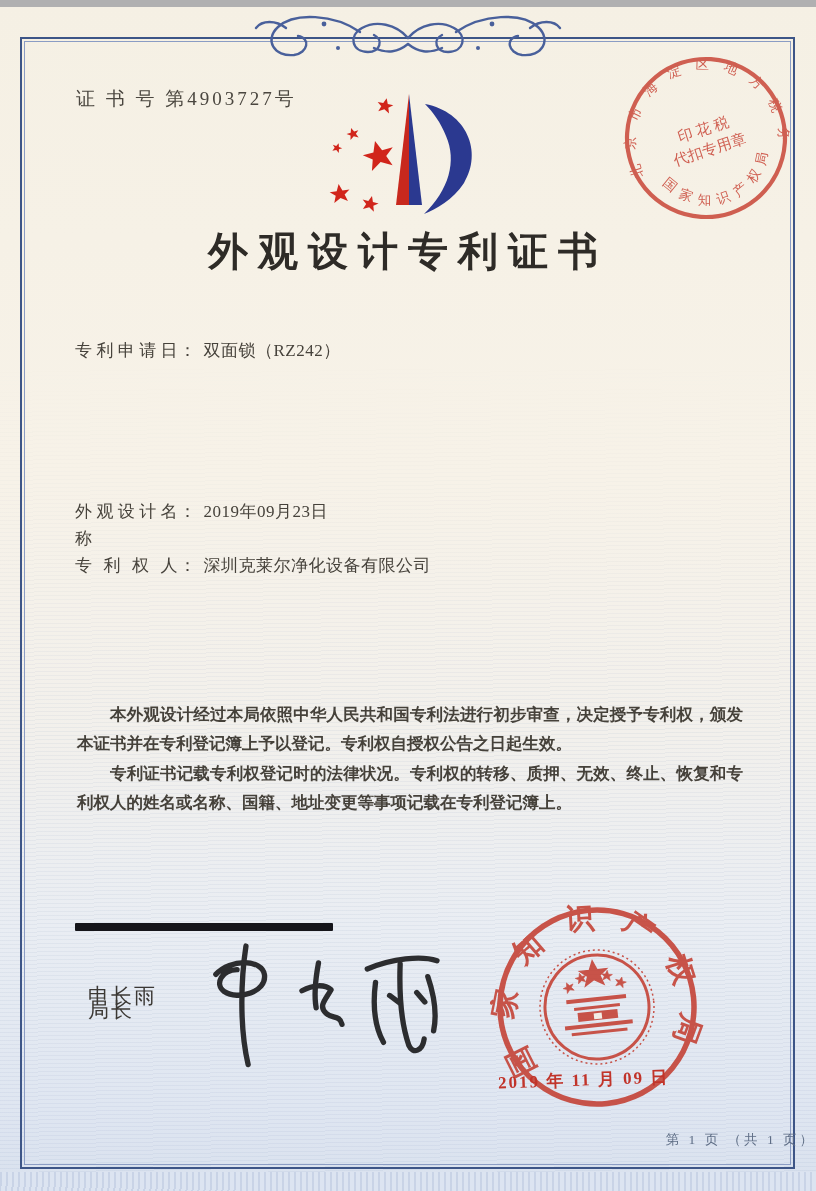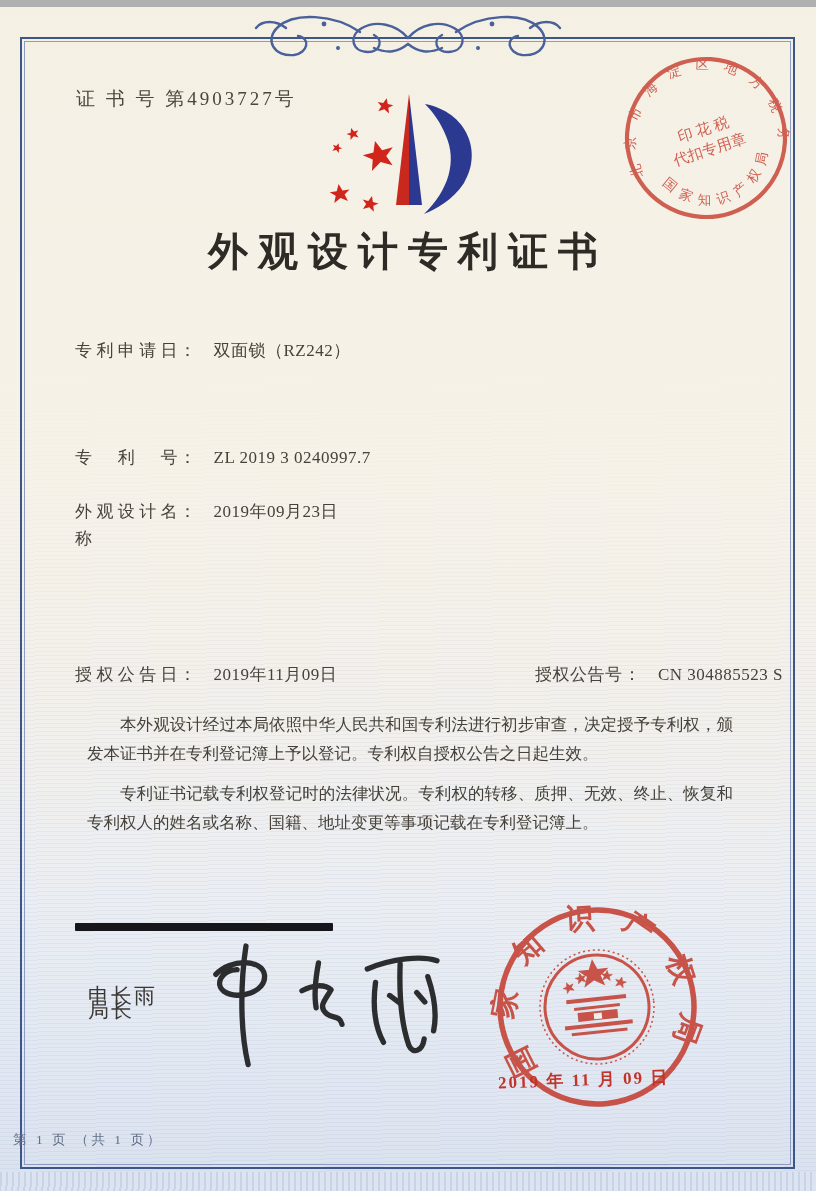--- a/index.html
+++ b/index.html
@@ -22,34 +22,34 @@
   .ornament{position:absolute;left:50%;transform:translateX(-50%);}
   .orn-top{top:8px;}
   .cert-no{position:absolute;left:76px;top:86px;font-size:19px;letter-spacing:3px;color:#4a463f;}
   .logo{position:absolute;left:323px;top:90px;}
   .seal-top{position:absolute;left:618px;top:50px;opacity:.85;}
   .title{position:absolute;left:0;right:0;top:224px;text-align:center;font-size:40px;font-weight:700;
     letter-spacing:10px;color:#2e2b27;}
   .frow{position:absolute;left:75px;font-size:17px;letter-spacing:.5px;line-height:27px;color:#46423b;}
   .flabel{display:inline-block;width:103px;text-align:justify;text-align-last:justify;vertical-align:top;}
   .fcolon{display:inline-block;vertical-align:top;margin-left:1px;}
-  .fvalue{display:inline-block;vertical-align:top;margin-left:17px;max-width:560px;}
+  .fvalue{display:inline-block;vertical-align:top;margin-left:7px;max-width:560px;}
   .grant2{position:absolute;left:460px;top:0;white-space:nowrap;}
   .grant2 .flabel{width:auto;text-align:left;text-align-last:auto;}
   .body-text{position:absolute;left:75px;top:699px;width:670px;font-size:16.5px;line-height:28.5px;color:#45413a;}
-  .body-text p{margin:12px;text-indent:2em;text-align:justify;}
+  .body-text p{margin:2px;text-indent:2em;text-align:justify;font-weight:bold;}
   .divider-bar{position:absolute;left:75px;top:923px;width:258px;height:8px;background:#15151a;border-radius:1px;}
   .signer{position:absolute;left:88px;font-size:21px;color:#3b3834;letter-spacing:2px;}
   .signer-title{top:996px;text-align:center;}
   .signer-name{top:982px;}
   .signature{position:absolute;left:178px;top:934px;transform:rotate(-2deg);}
   .seal-bottom{position:absolute;left:490px;top:900px;opacity:.9;}
   .seal-date{position:absolute;left:498px;top:1068px;width:200px;font-size:17px;font-weight:700;
     color:#c1342a;letter-spacing:2px;transform:rotate(-2deg);white-space:nowrap;}
-  .footer{position:absolute;left:0;right:0;top:1131px;text-align:left;font-size:13.5px;
+  .footer{position:absolute;left:0;right:0;top:1131px;text-align:right;font-size:13.5px;
     letter-spacing:3px;color:#5f6e86;padding-left:13px;}
 </style>
 </head>
 <body>
 
 <div class="page">
 
   <div class="texture"></div>
   <div class="scan-top"></div>
   <div class="bottom-band"></div>
@@ -106,31 +106,25 @@
       <text y="-4" text-anchor="middle" font-size="15">印 花 税</text>
       <text y="17" text-anchor="middle" font-size="15">代扣专用章</text>
     </g>
   </svg>
 
   <div class="title">外观设计专利证书</div>
 
   <div class="frow" style="top:337px">
     <span class="flabel">专利申请日</span><span class="fcolon">：</span><span class="fvalue">双面锁（RZ242）</span>
   </div>
-  <div class="frow" style="top:444px">
-    <span class="flabel">专利号</span><span class="fcolon">：</span><span class="fvalue">ZL 2019 3 0240997.7</span>
-  </div>
   <div class="frow" style="top:498px">
     <span class="flabel">外观设计名称</span><span class="fcolon">：</span><span class="fvalue">2019年09月23日</span>
   </div>
-  <div class="frow" style="top:661px;right:71px">
-    <span class="flabel">授权公告日</span><span class="fcolon">：</span><span class="fvalue">2019年11月09日</span>
-    <span class="grant2">
-      <span class="flabel">授权公告号</span><span class="fcolon">：</span><span class="fvalue">CN 304885523 S</span>
-    </span>
+  <div class="frow" style="top:552px">
+    <span class="flabel">专利权人</span><span class="fcolon">：</span><span class="fvalue">深圳克莱尔净化设备有限公司</span>
   </div>
 
   <div class="body-text">
     <p>本外观设计经过本局依照中华人民共和国专利法进行初步审查，决定授予专利权，颁发本证书并在专利登记簿上予以登记。专利权自授权公告之日起生效。</p>
     <p>专利证书记载专利权登记时的法律状况。专利权的转移、质押、无效、终止、恢复和专利权人的姓名或名称、国籍、地址变更等事项记载在专利登记簿上。</p>
   </div>
 
   <div class="divider-bar"></div>
 
   <div class="signer signer-title">局长</div>

